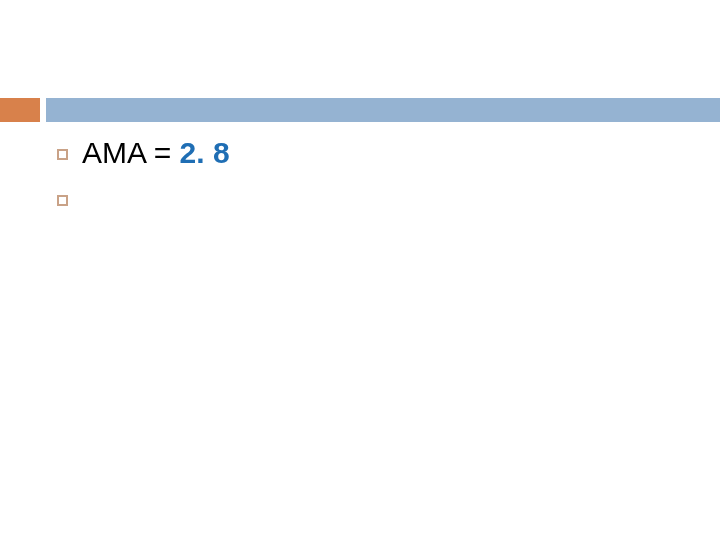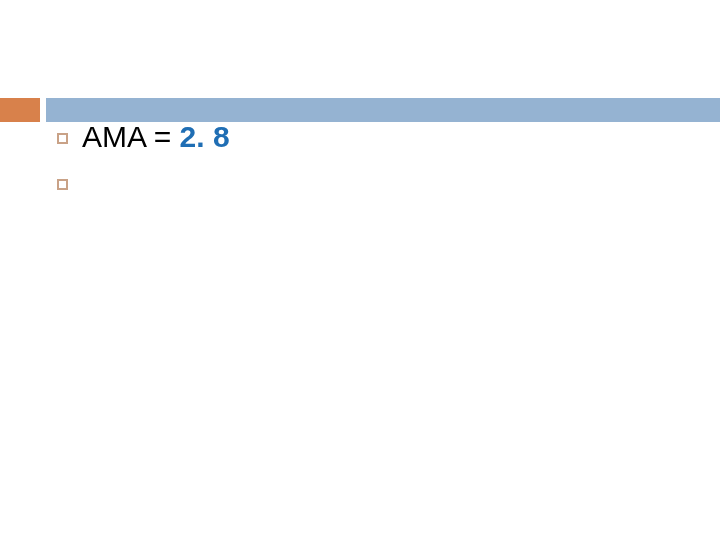--- a/index.html
+++ b/index.html
@@ -30,21 +30,21 @@
   .accent-bar-blue {
     position: absolute;
     left: 46px;
     top: 98px;
     width: 674px;
     height: 24px;
   }
   .bullet-list {
     position: absolute;
     left: 57px;
-    top: 114px;
+    top: 130px;
     width: 620px;
   }
   .bullet-line {
     display: flex;
     align-items: center;
     height: 46px;
     font-size: 30px;
     line-height: 46px;
     color: #000000;
     white-space: pre;

